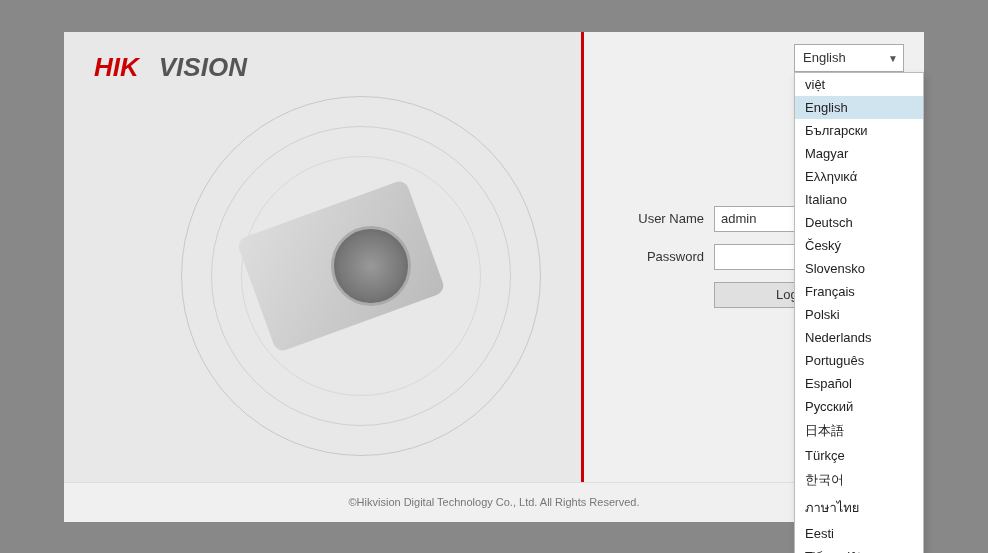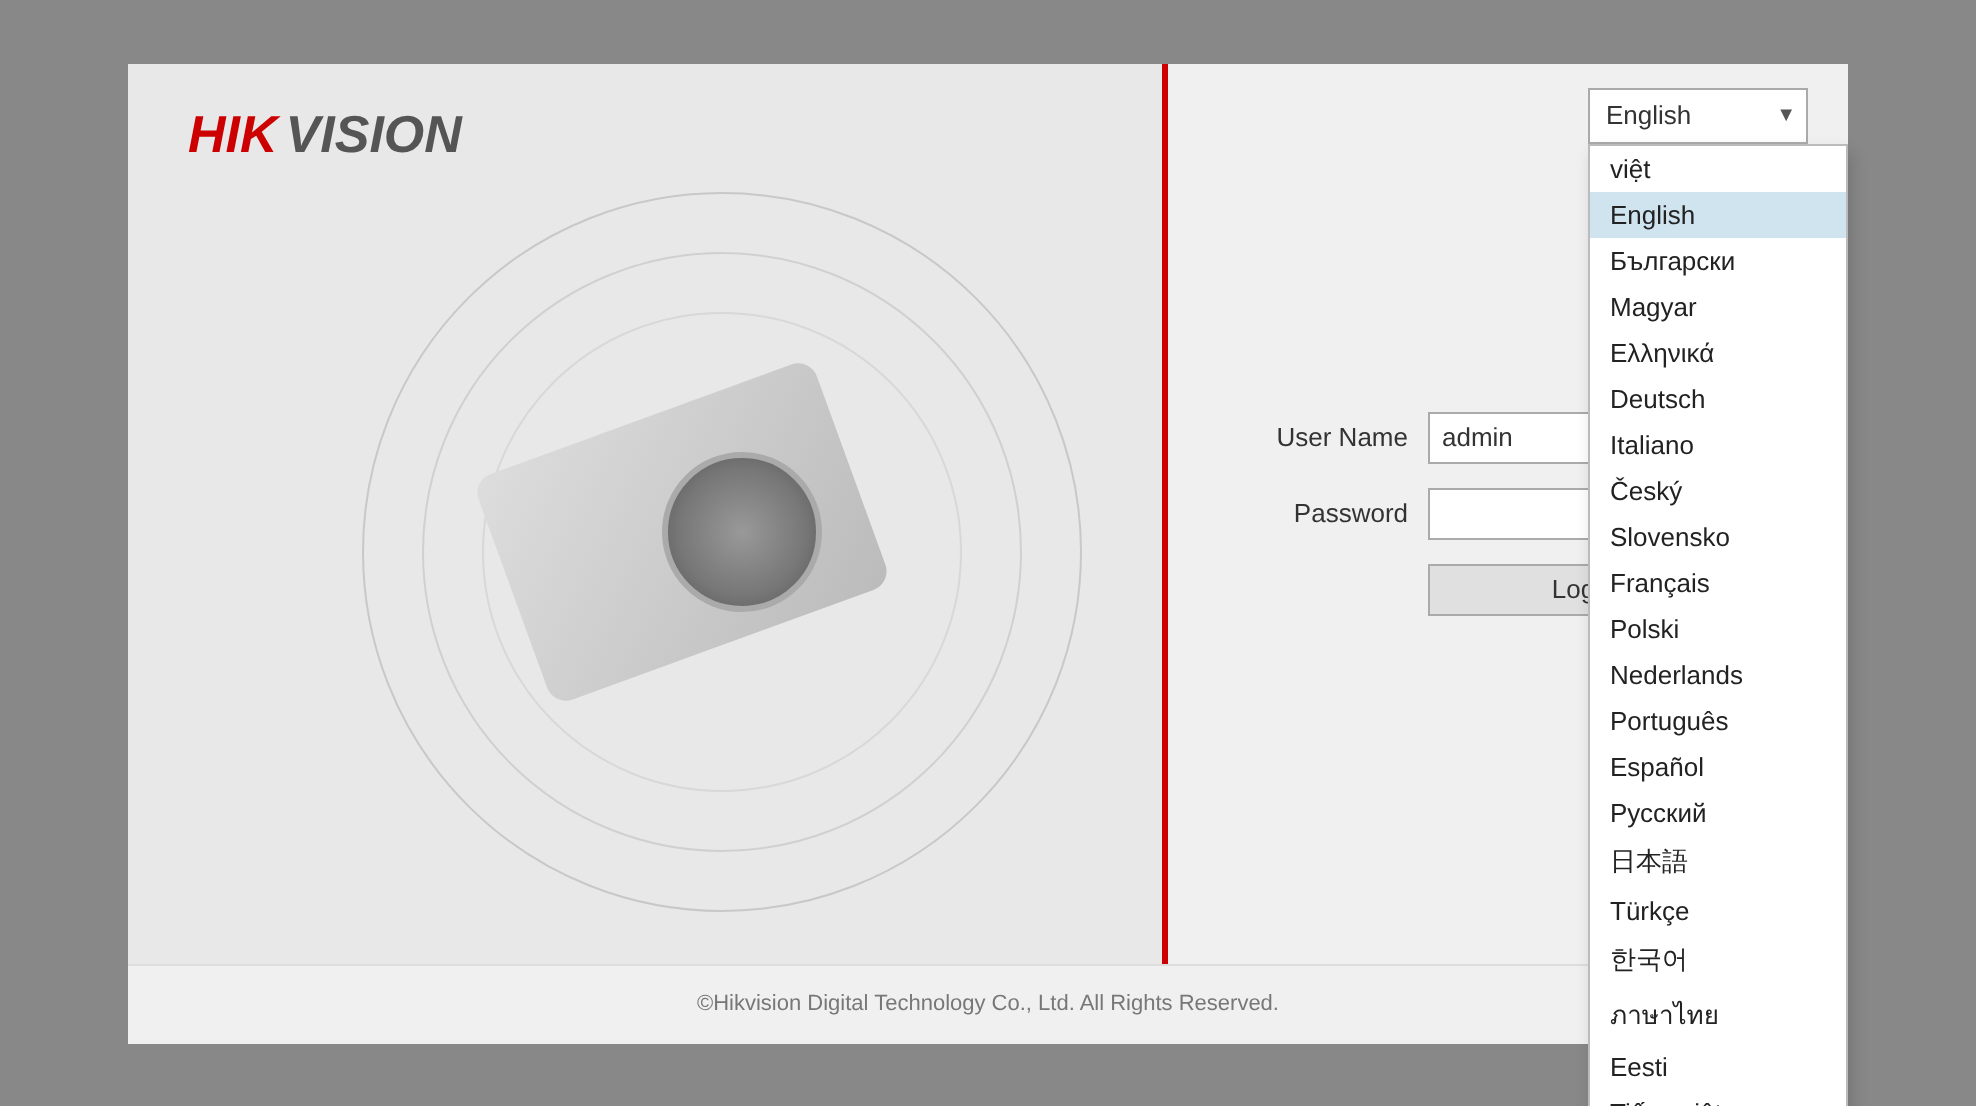--- a/index.html
+++ b/index.html
@@ -33,21 +33,21 @@
       position: relative;
       overflow: hidden;
       border-right: 3px solid #cc0000;
     }
     .left-panel .logo {
       position: absolute;
       top: 20px;
       left: 30px;
       display: flex;
       align-items: center;
-      gap: 4px;
+      gap: 20px;
     }
     .logo-hik {
       font-size: 26px;
       font-weight: bold;
       color: #cc0000;
       font-style: italic;
     }
     .logo-vision {
       font-size: 26px;
       font-weight: bold;
@@ -219,22 +219,22 @@
       <option value="繁體中文">繁體中文</option><option value="English" selected="">English</option><option value="Български">Български</option><option value="Magyar">Magyar</option><option value="Ελληνικά">Ελληνικά</option><option value="Deutsch">Deutsch</option><option value="Italiano">Italiano</option><option value="Český">Český</option><option value="Slovensko">Slovensko</option><option value="Français">Français</option><option value="Polski">Polski</option><option value="Nederlands">Nederlands</option><option value="Português">Português</option><option value="Español">Español</option><option value="Русский">Русский</option><option value="日本語">日本語</option><option value="Türkçe">Türkçe</option><option value="한국어">한국어</option><option value="ภาษาไทย">ภาษาไทย</option><option value="Eesti">Eesti</option><option value="Tiếng việt">Tiếng việt</option></select>
       <span class="lang-chevron">▼</span>
     </div>
     
     <div class="lang-dropdown" id="lang-dropdown">
     <div class="lang-option">việt</div>
         <div class="lang-option selected">English</div>
         <div class="lang-option">Български</div>
         <div class="lang-option">Magyar</div>
         <div class="lang-option">Ελληνικά</div>
+        <div class="lang-option">Italiano</div>
         <div class="lang-option">Deutsch</div>
-        <div class="lang-option">Italiano</div>
         <div class="lang-option">Český</div>
         <div class="lang-option">Slovensko</div>
         <div class="lang-option">Français</div>
         <div class="lang-option">Polski</div>
         <div class="lang-option">Nederlands</div>
         <div class="lang-option">Português</div>
         <div class="lang-option">Español</div>
         <div class="lang-option">Русский</div>
         <div class="lang-option">日本語</div>
         <div class="lang-option">Türkçe</div>

